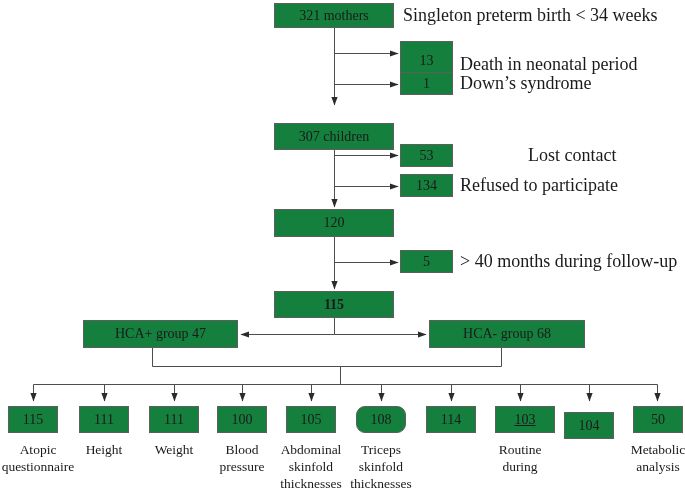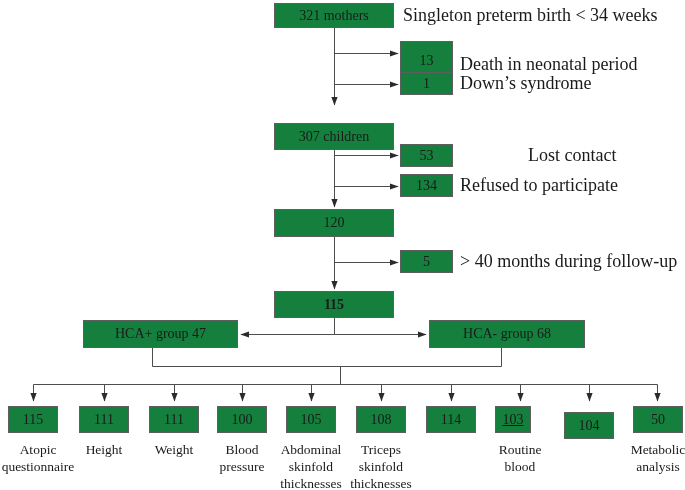--- a/index.html
+++ b/index.html
@@ -120,36 +120,36 @@
   <div class="sidelabel" style="left:460px; top:250px; height:23px;">&gt; 40 months during follow-up</div>
 
   <div class="box" style="left:83px; top:320px; width:155px; height:28px;">HCA+ group 47</div>
   <div class="box" style="left:429px; top:320px; width:156px; height:28px;">HCA- group 68</div>
 
   <div class="box" style="left:8px;   top:406px; width:50px; height:27px;">115</div>
   <div class="box" style="left:79px;  top:406px; width:50px; height:27px;">111</div>
   <div class="box" style="left:149px; top:406px; width:50px; height:27px;">111</div>
   <div class="box" style="left:217px; top:406px; width:50px; height:27px;">100</div>
   <div class="box" style="left:286px; top:406px; width:50px; height:27px;">105</div>
-  <div class="box" style="left:356px; top:406px; width:50px; height:27px;">108</div>
+  <div class="box" style="left:356px; top:406px; width:50px; height:27px;border-radius:9px;">108</div>
   <div class="box" style="left:426px; top:406px; width:50px; height:27px;">114</div>
-  <div class="box" style="left:495px; top:406px; width:36px; height:27px;text-decoration:underline;">103</div>
+  <div class="box" style="left:495px; top:406px; width:60px; height:27px;text-decoration:underline;">103</div>
   <div class="box" style="left:564px; top:406px; width:50px; height:27px;margin-top:6px;">104</div>
   <div class="box" style="left:633px; top:406px; width:50px; height:27px;">50</div>
 
   <div class="vlabel" style="left:-17px; top:441px; width:110px;">Atopic
 questionnaire</div>
   <div class="vlabel" style="left:49px;  top:441px; width:110px;">Height</div>
   <div class="vlabel" style="left:119px; top:441px; width:110px;">Weight</div>
   <div class="vlabel" style="left:187px; top:441px; width:110px;">Blood
 pressure</div>
   <div class="vlabel" style="left:256px; top:441px; width:110px;">Abdominal
 skinfold
 thicknesses</div>
   <div class="vlabel" style="left:326px; top:441px; width:110px;">Triceps
 skinfold
 thicknesses</div>
   <div class="vlabel" style="left:465px; top:441px; width:110px;">Routine
-blood</div>
+during</div>
   <div class="vlabel" style="left:603px; top:441px; width:110px;">Metabolic
 analysis</div>
 
 </div>
 
 </body></html>

